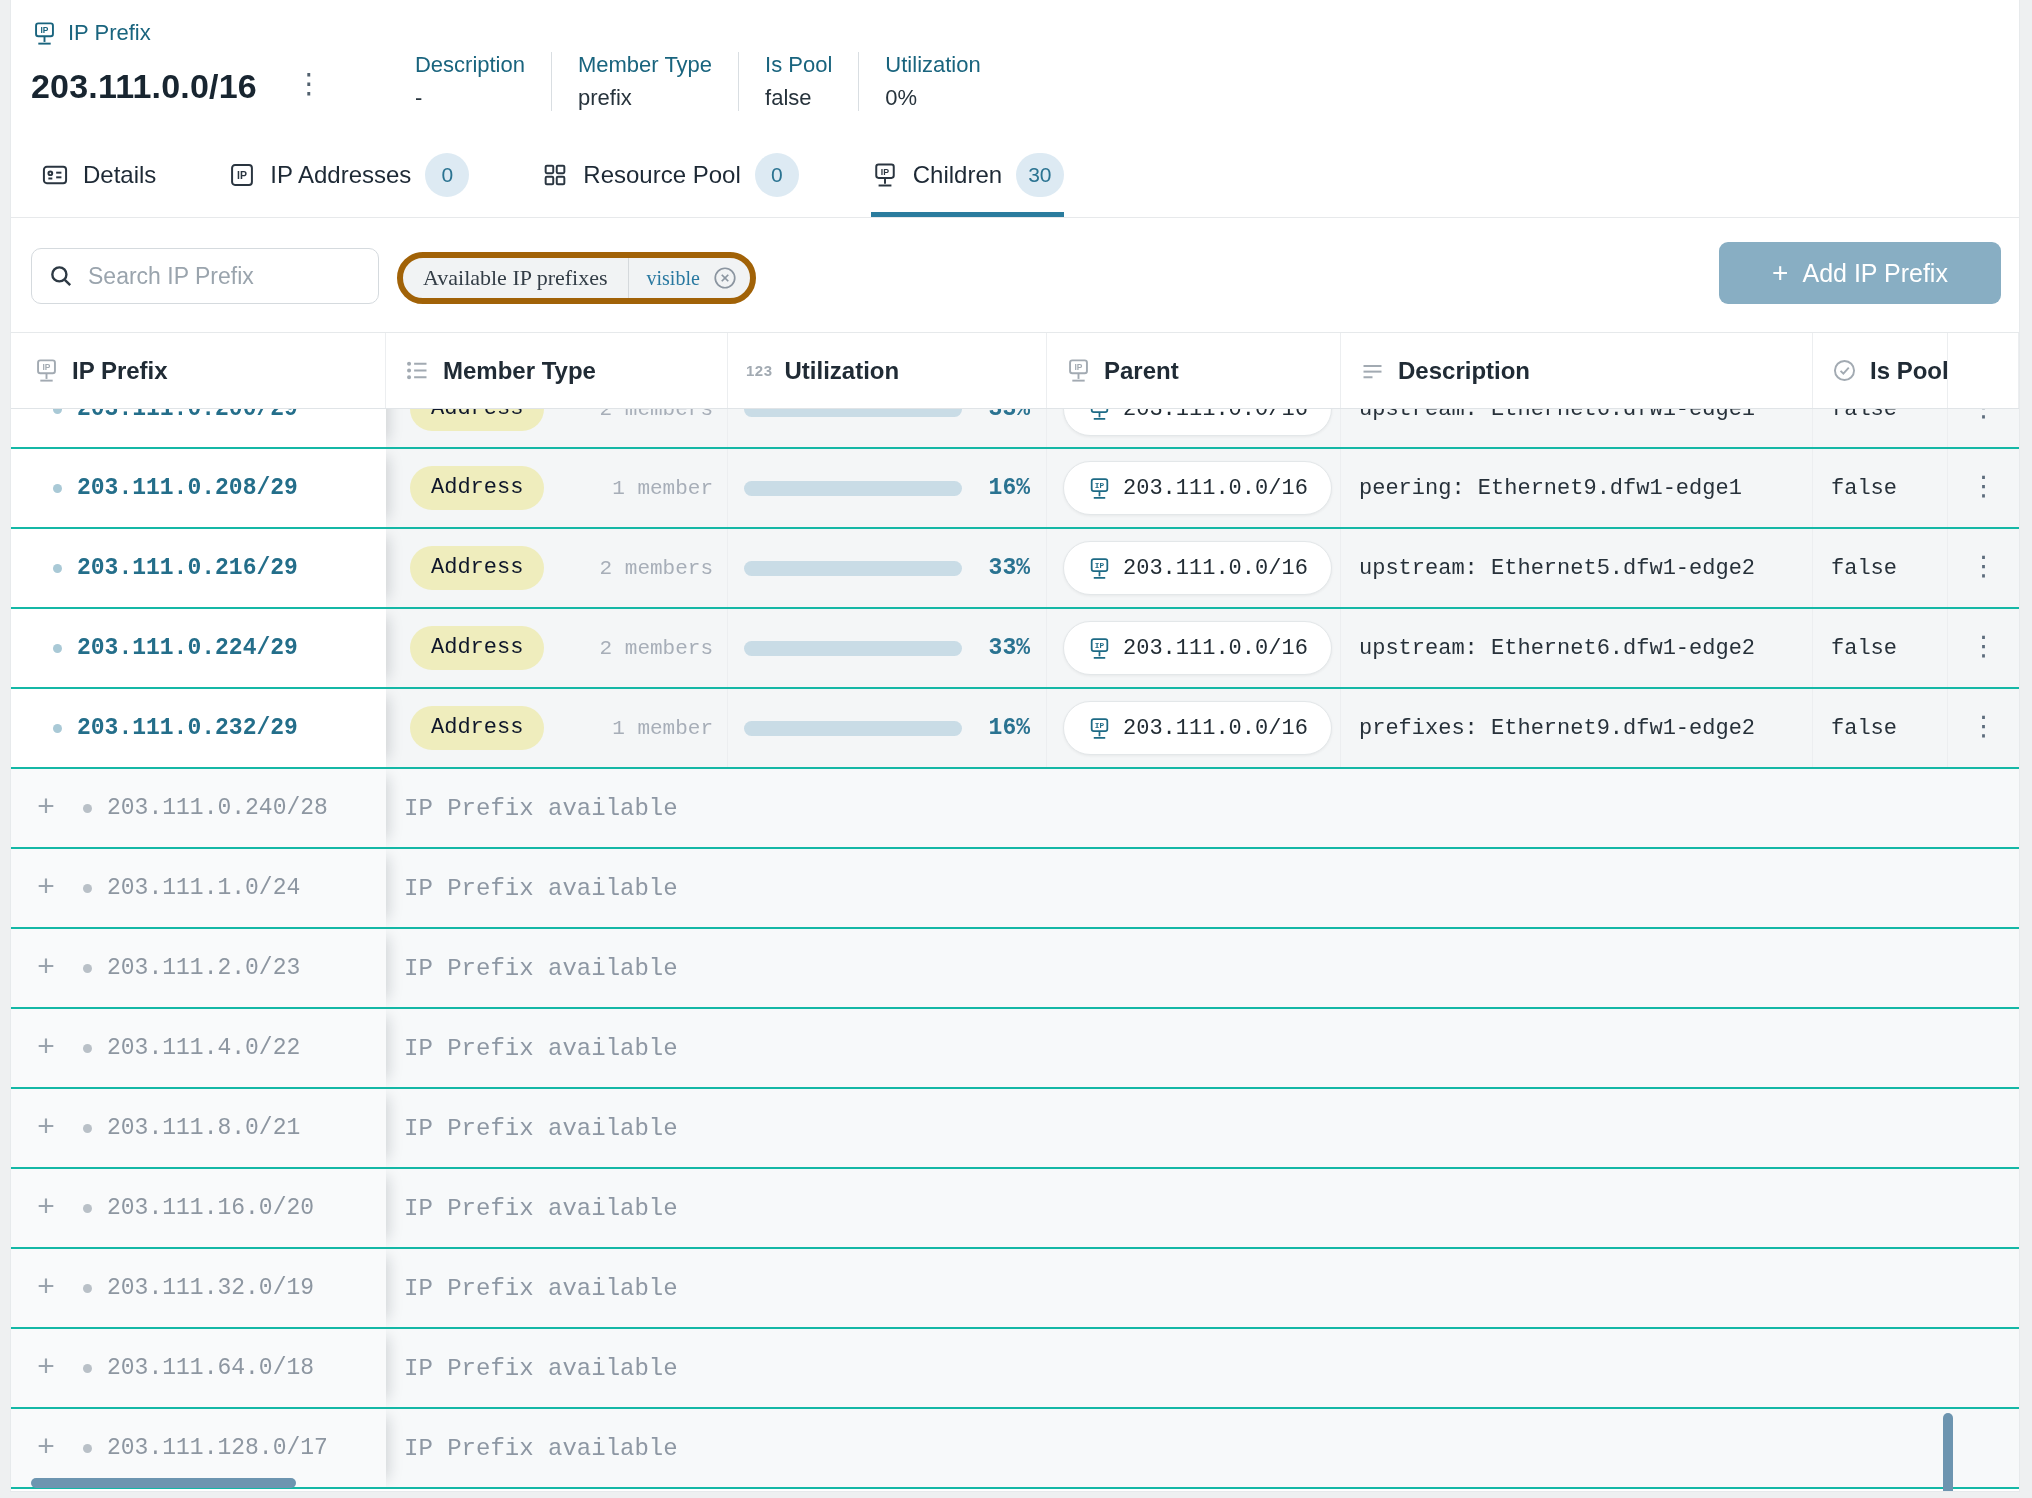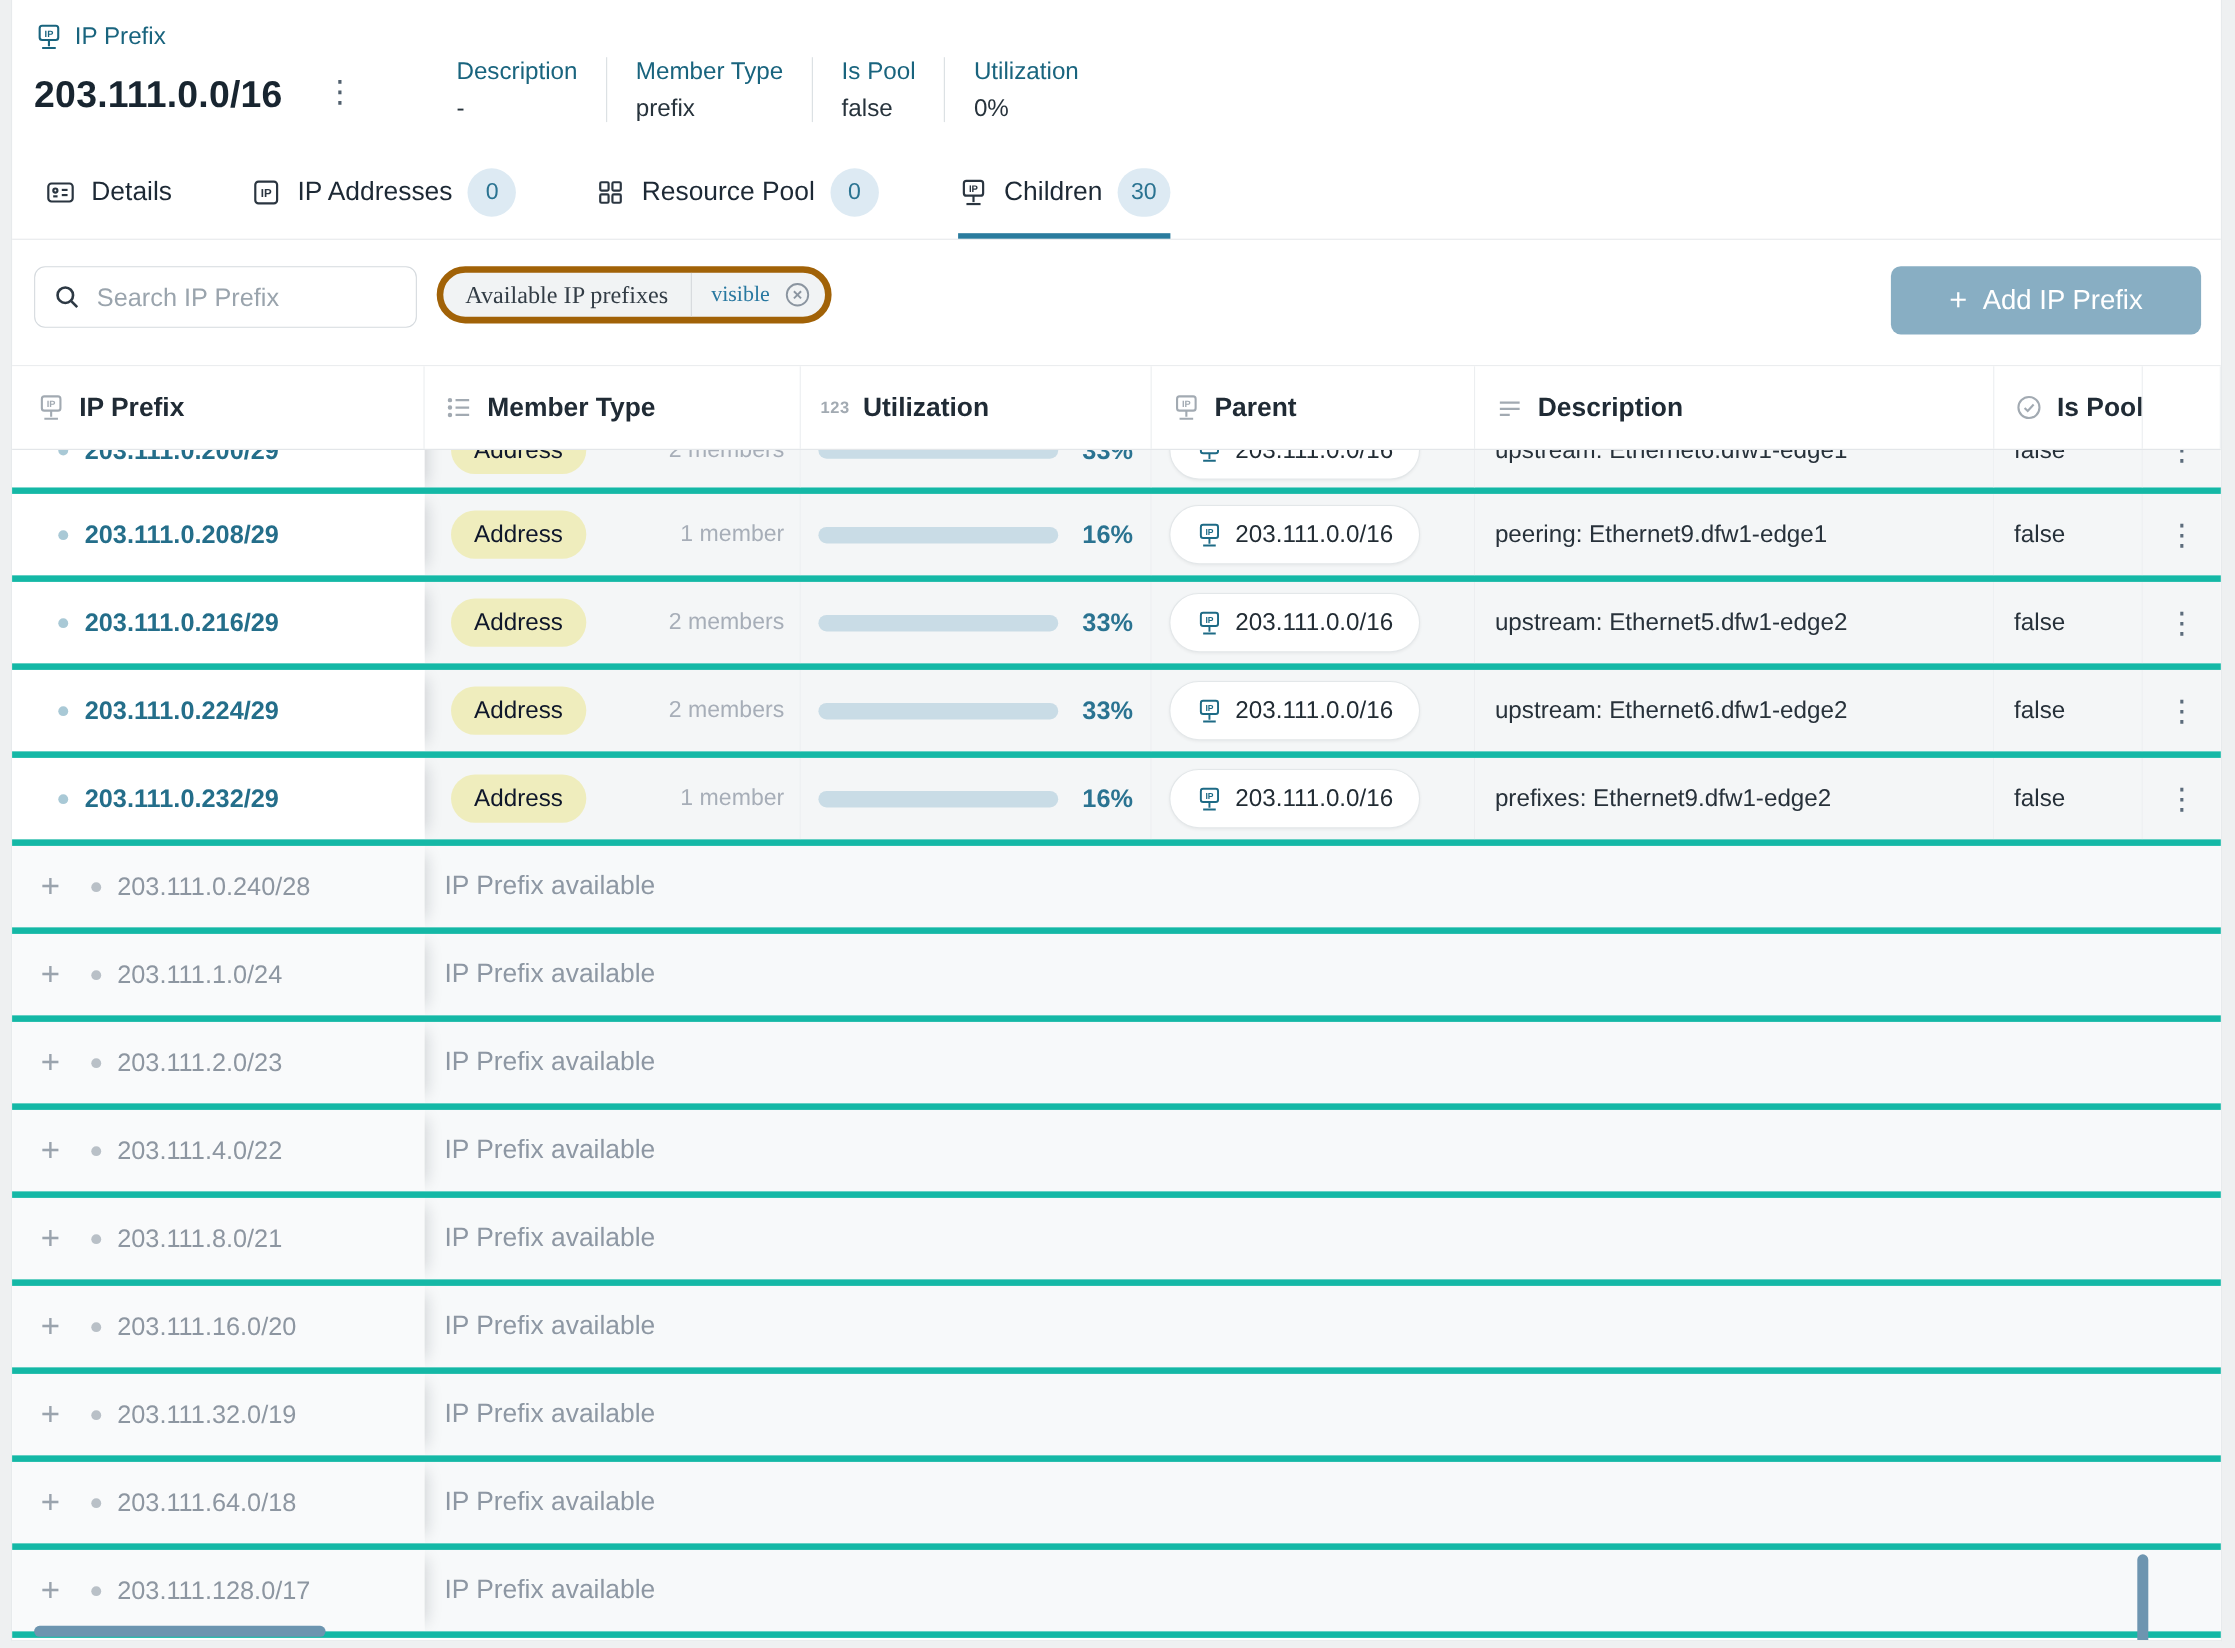--- a/index.html
+++ b/index.html
@@ -25,21 +25,21 @@
   .tabs { display:flex; gap:72px; align-items:stretch; height:86px; margin-top:14px;
           padding:0 0 0 30px; border-bottom:1px solid #e7e9eb; }
   .tab { display:flex; align-items:center; gap:14px; font-size:24px; color:#1d2935; font-weight:500;
          border-bottom:5px solid transparent; padding-top:5px; cursor:pointer; }
   .tab.active { border-bottom-color:#2a7c9e; }
   .tab .ic { width:28px; height:28px; color:#2a3540; }
   .count-badge { min-width:44px; height:44px; padding:0 12px; border-radius:22px; background:#ddeaf3;
                  color:#2a7391; font-size:21px; display:flex; align-items:center; justify-content:center; }
 
   
-  .toolbar { display:flex; align-items:flex-start; padding:24px 18px 28px 20px; }
+  .toolbar { display:flex; align-items:flex-end; padding:24px 18px 28px 20px; }
   .search-box { display:flex; align-items:center; gap:14px; width:348px; height:56px; border:1px solid #d5dade;
                 border-radius:10px; padding:0 16px; background:#fff; }
   .search-box .ic { width:26px; height:26px; color:#2d3944; flex:0 0 auto; }
   .search-input { border:none; outline:none; font-size:23px; color:#3a454f; width:100%; background:transparent; }
   .search-input::placeholder { color:#9aa4ad; }
   .filter-chip { display:flex; align-items:center; height:52px; margin-left:18px; background:#f1f3f4;
                  border:6px solid #a16207; border-radius:26px; overflow:hidden;font-family:Liberation Serif, serif; }
   .chip-name { padding:0 20px; font-size:22px; color:#333d46; }
   .chip-sep { width:1px; align-self:stretch; background:#d5d9dc; }
   .chip-value { padding:0 12px 0 18px; font-size:20px; color:#2878a0; font-weight:500; }
@@ -54,21 +54,21 @@
   .thead, .trow.addr { display:grid; grid-template-columns:375px 342px 319px 294px 472px 135px 1fr; }
   .trow.avail { display:grid; grid-template-columns:375px 1fr; }
   .thead { height:76px; border-bottom:1px solid #e0e4e7; background:#fff; }
   .th { display:flex; align-items:center; gap:12px; padding-left:18px; font-size:24px; font-weight:600;
         color:#202b35; border-right:1px solid #eceef0; overflow:hidden; white-space:nowrap; }
   .th .ic { width:27px; height:27px; color:#a2aab2; flex:0 0 auto; }
   .th.first { padding-left:22px; }
   .th .clip { overflow:hidden; }
   .num-ic { color:#a2aab2; font-size:15px; font-weight:700; letter-spacing:.5px; flex:0 0 auto; }
 
-  .trow { border-bottom:6px solid #14b8a6; height:80px; overflow:hidden; }
+  .trow { border-bottom:2px solid #14b8a6; height:80px; overflow:hidden;font-family:Liberation Mono, monospace; }
   .trow.cut { height:40px; }
   .trow.cut .td { height:80px; margin-top:-40px; }
   .td { display:flex; align-items:center; overflow:hidden; white-space:nowrap; }
   .addr .td { background:#f4f6f7; border-right:1px solid #eceef0; }
   .addr .td:last-child { border-right:none; }
   .td.sticky { position:relative; z-index:1; background:#fff; border-right:none;
                box-shadow:10px 0 14px -8px rgba(16,24,32,.18); }
   .avail .td.sticky { background:#f9fafb; }
   .avail .td.avail-span { background:#f7f9fa; color:#8d97a3; font-size:24px; padding-left:18px; }
 

